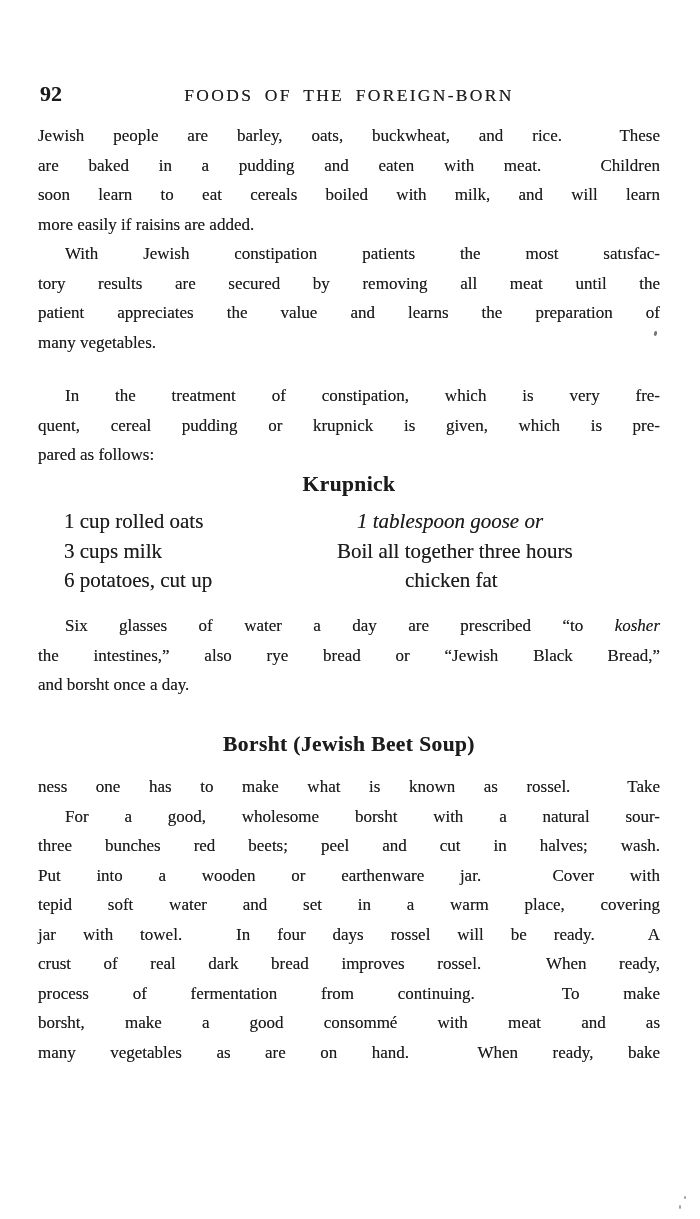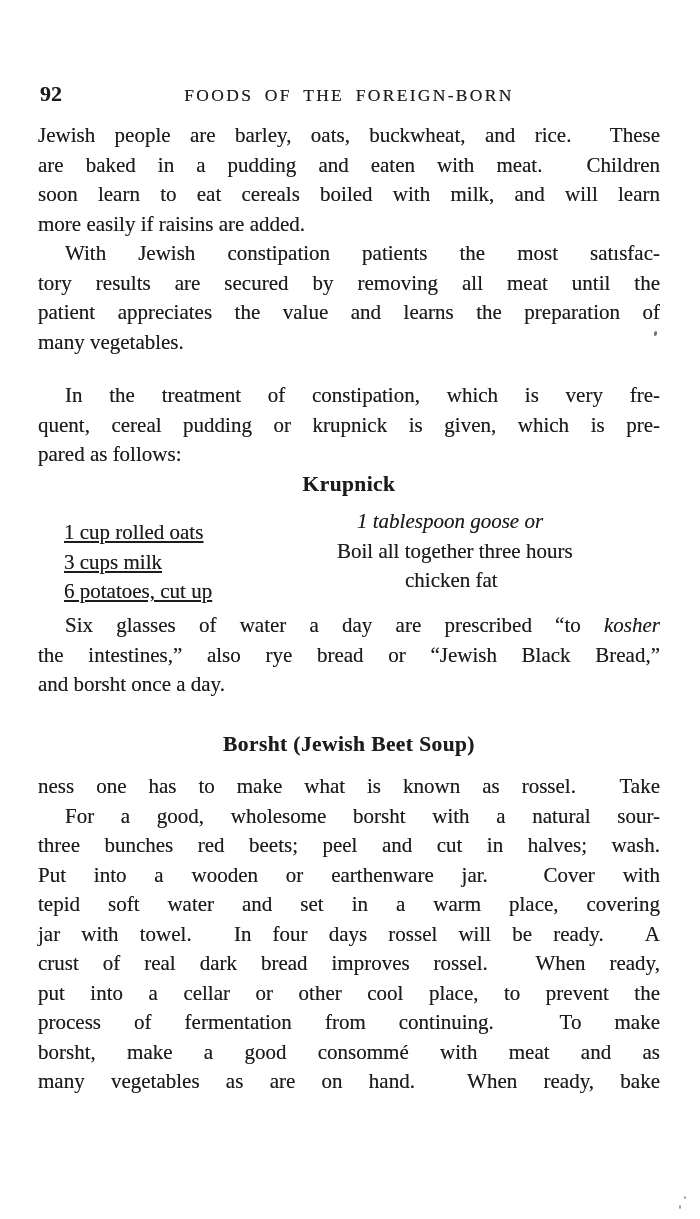--- a/index.html
+++ b/index.html
@@ -6,21 +6,21 @@
   .page {
     position:relative;
     width:700px; height:1219px;
     background:#ffffff;
     font-family:"Liberation Serif", serif;
     color:#1c1c1c;
     overflow:hidden;
     text-shadow:0 0 0.5px rgba(20,20,20,0.55);
   }
   .block { position:absolute; left:38px; width:622px; }
-  .ln { font-size:21px; line-height:29.5px; white-space:nowrap; }
+  .ln { font-size:17px; line-height:29.5px; white-space:nowrap; }
   .ln.j { white-space:normal; text-align:justify; text-align-last:justify; -moz-text-align-last:justify; }
   .ln.ind { text-indent:27px; }
   .ln i { font-style:italic; }
 
   .pagehead { top:82px; height:26px; }
   .pageno { position:absolute; left:2px; top:0; font-size:22px; line-height:24px;font-weight:bold; }
   .runhead {
     position:absolute; left:0; right:0; top:2px;
     text-align:center;
     font-size:17.5px; line-height:22px;
@@ -32,21 +32,21 @@
   .p3 { top:357px;margin-top:24px; }
   .p4 { top:611px; }
   .p5 { top:772px; }
 
   .rhead { position:absolute; left:38px; width:622px; text-align:center;
            font-weight:bold; font-size:21.5px; line-height:26px; letter-spacing:0.4px; }
   .h-krupnick { top:471px; }
   .h-borsht  { top:731px; }
 
   .recipe { top:507px; height:95px; font-size:21px; }
-  .recipe .lcol { position:absolute; left:26px; top:11px;text-decoration:underline; }
+  .recipe .lcol { position:absolute; left:26px; top:0; }
   .recipe .rcol { position:absolute; left:299px; top:0; }
   .recipe .row { line-height:29.5px; white-space:nowrap; }
   .rcol .r1 { padding-left:20px;font-style:italic; }
   .rcol .r2 { padding-left:68px; }
 
   .speck { position:absolute; background:#3a3a3a; border-radius:50%; }
   .speck-of { left:654px; top:331px; width:3px; height:5px; opacity:.7; transform:rotate(15deg); }
   .speck-br1 { left:684px; top:1196px; width:2px; height:3px; background:#9a9a9a; }
   .speck-br2 { left:679px; top:1205px; width:2px; height:4px; background:#9a9a9a; }
 </style>
@@ -104,21 +104,20 @@
   <div class="rhead h-borsht">Borsht (Jewish Beet Soup)</div>
 
   <div class="block p5">
     <div class="ln j">ness one has to make what is known as rossel.&nbsp; Take</div>
     <div class="ln j ind">For a good, wholesome borsht with a natural sour-</div>
     <div class="ln j">three bunches red beets; peel and cut in halves; wash.</div>
     <div class="ln j">Put into a wooden or earthenware jar.&nbsp; Cover with</div>
     <div class="ln j">tepid soft water and set in a warm place, covering</div>
     <div class="ln j">jar with towel.&nbsp; In four days rossel will be ready.&nbsp; A</div>
     <div class="ln j">crust of real dark bread improves rossel.&nbsp; When ready,</div>
-    <div class="ln j">put into a cellar or other cool place, to prevent the</div>
     <div class="ln j">process of fermentation from continuing.&nbsp; To make</div>
     <div class="ln j">borsht, make a good consommé with meat and as</div>
     <div class="ln j">many vegetables as are on hand.&nbsp; When ready, bake</div>
   </div>
 
   <div class="speck speck-of"></div>
   <div class="speck speck-br1"></div>
   <div class="speck speck-br2"></div>
 
 </div>

